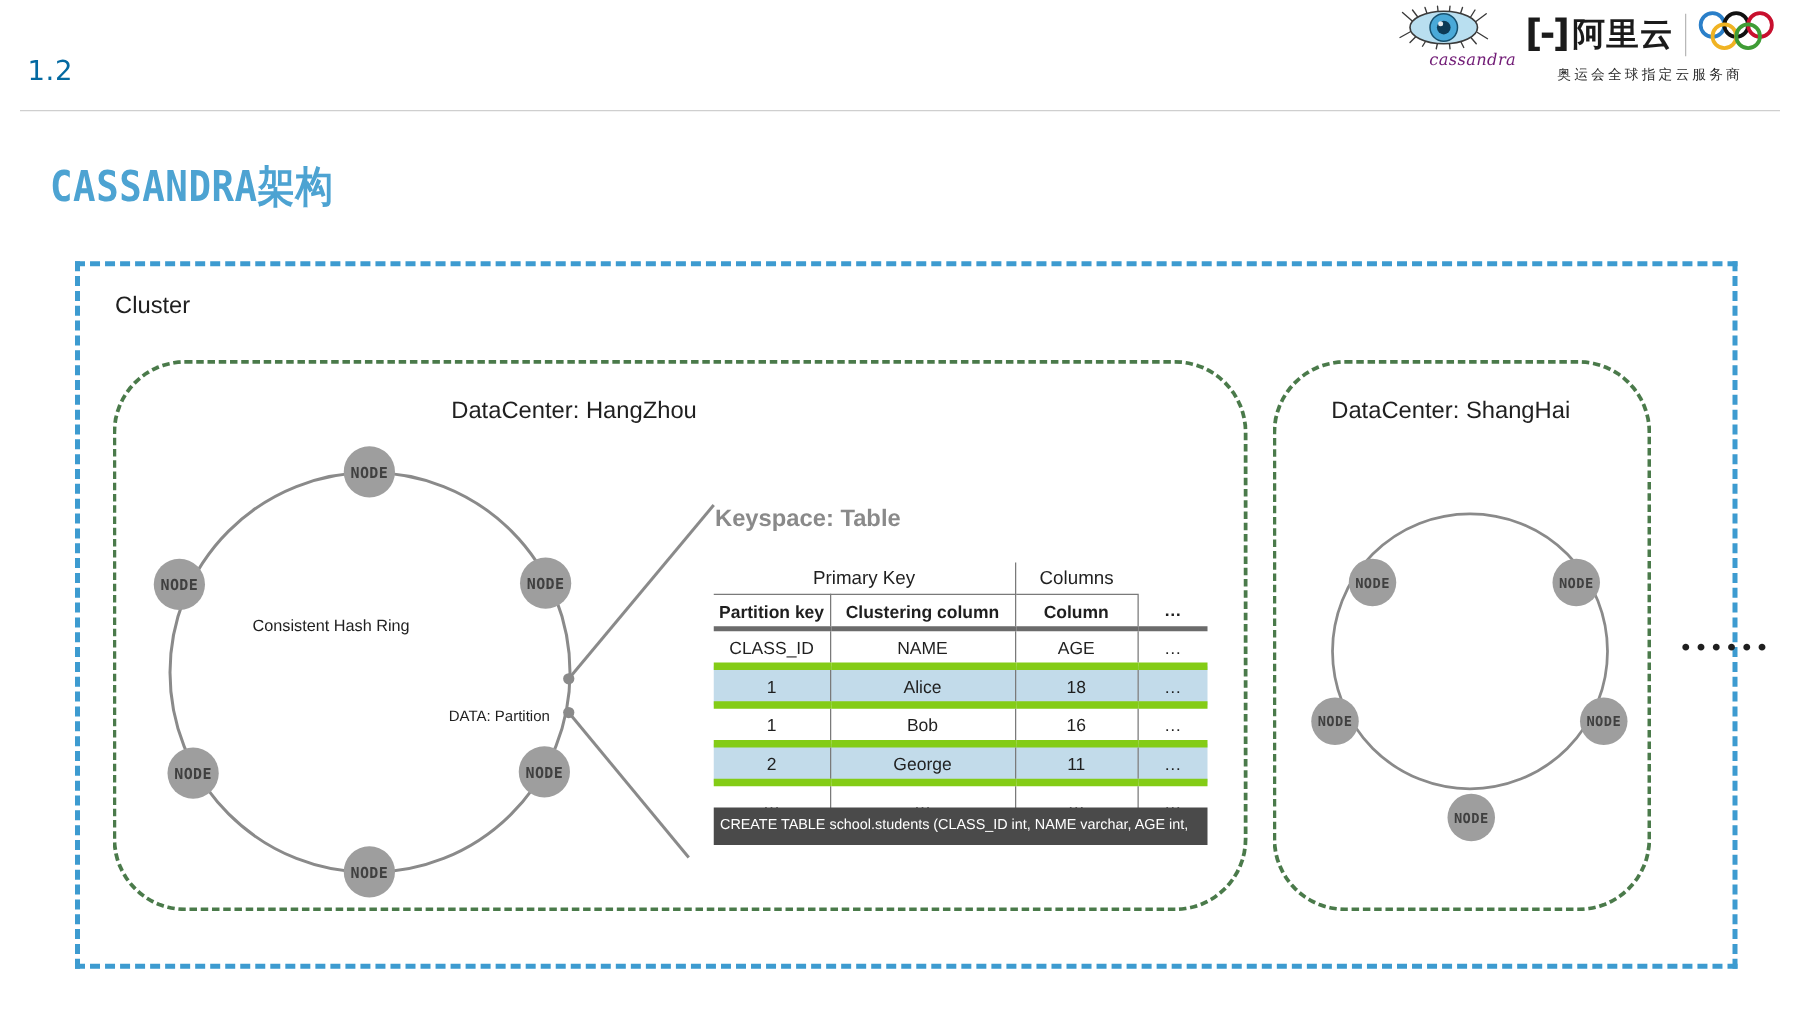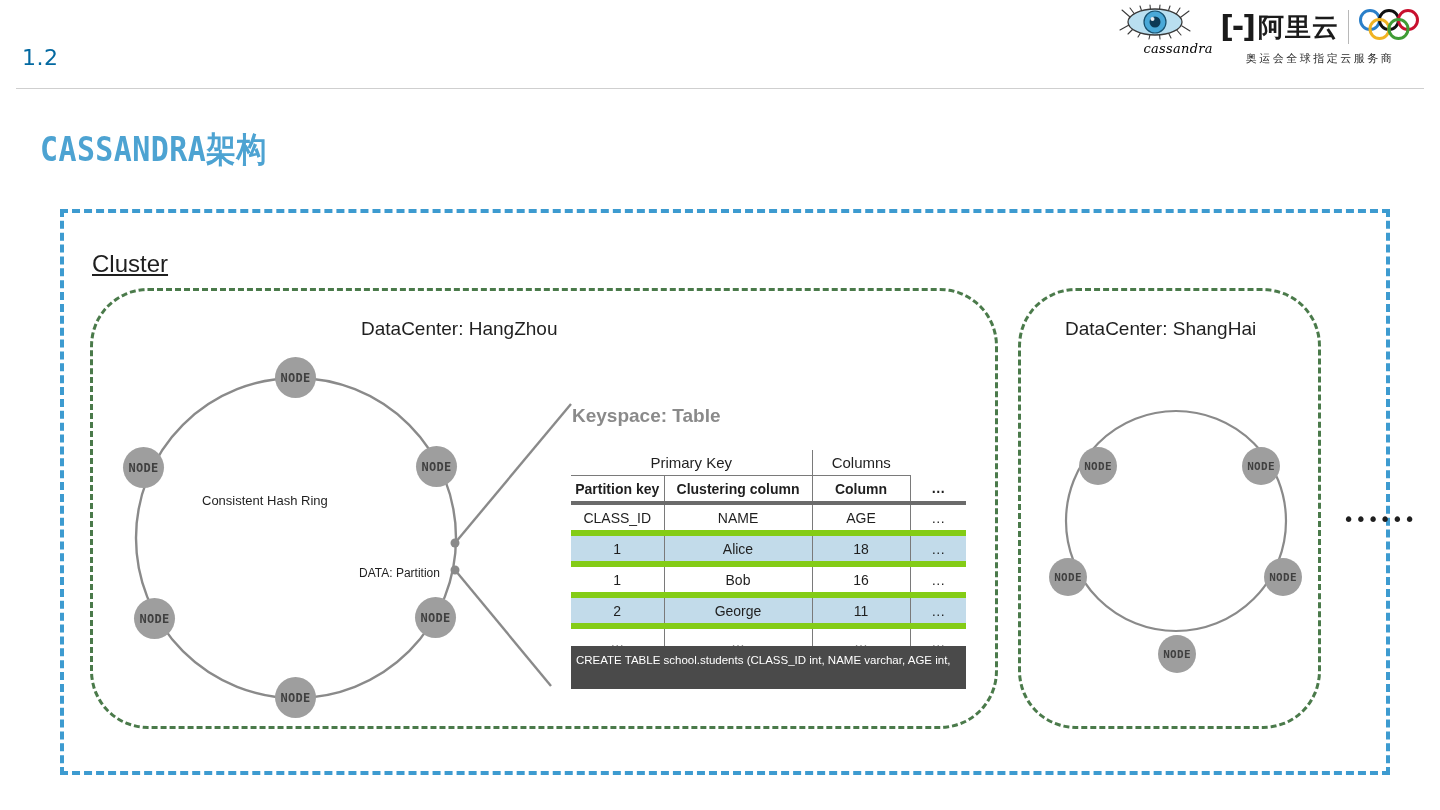--- a/index.html
+++ b/index.html
@@ -46,21 +46,21 @@
     width: 92px;
     display: flex;
     flex-direction: column;
     align-items: center;
   }
   .cassandra-logo .eye-wrap { height: 36px; display:flex; align-items:center; justify-content:center;}
   .cassandra-logo .logo-word {
     font-family: "DejaVu Serif", serif;
     font-style: italic;
     font-size: 13px;
-    color: #000000;
+    color: #701a75;
     margin-top: 1px;
     letter-spacing: 0.3px;
     margin-left: 36px;
   }
   .aliyun-logo {
     display: flex;
     flex-direction: column;
     align-items: center;
     padding-top: 4px;
   }
@@ -123,24 +123,23 @@
     left: 60px;
     top: 209px;
     width: 1330px;
     height: 566px;
     border: 4px dashed #3d9bd0;
     box-sizing: border-box;
   }
   #cluster-label {
     position: absolute;
     left: 92px;
-    top: 250px;
-    font-size: 24px;
-    color: #1f1f1f;
-    text-decoration: underline;
+    top: 234px;
+    font-size: 19px;
+    color: #1f1f1f;
   }
 
   
   .dc-box {
     position: absolute;
     border: 3px dashed #4a7a4a;
     border-radius: 58px;
     box-sizing: border-box;
   }
   #dc-hangzhou { left: 90px;  top: 288px; width: 908px; height: 441px; }
@@ -255,21 +254,21 @@
   #cql-block {
     position: absolute;
     left: 571px;
     top: 646px;
     width: 395px;
     box-sizing: border-box;
     background: #4a4a4a;
     color: #ffffff;
     font-size: 11.5px;
     line-height: 1.45;
-    padding: 6px 5px 20px 5px;
+    padding: 6px 5px 7px 5px;
   }
 
   
   #trailing-ellipsis {
     position: absolute;
     left: 1343px;
     top: 508px;
     font-size: 19px;
     letter-spacing: 1px;
     color: #1f1f1f;

